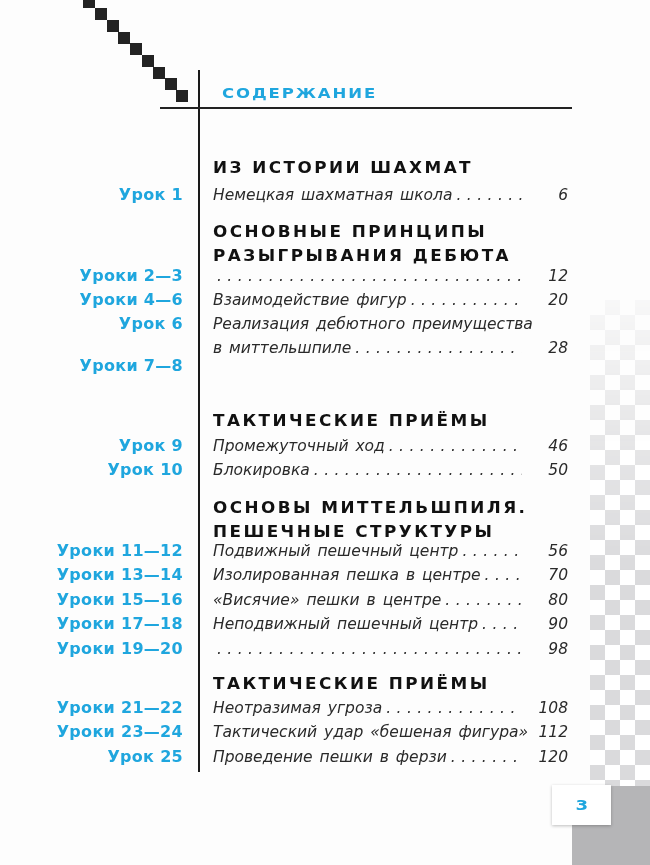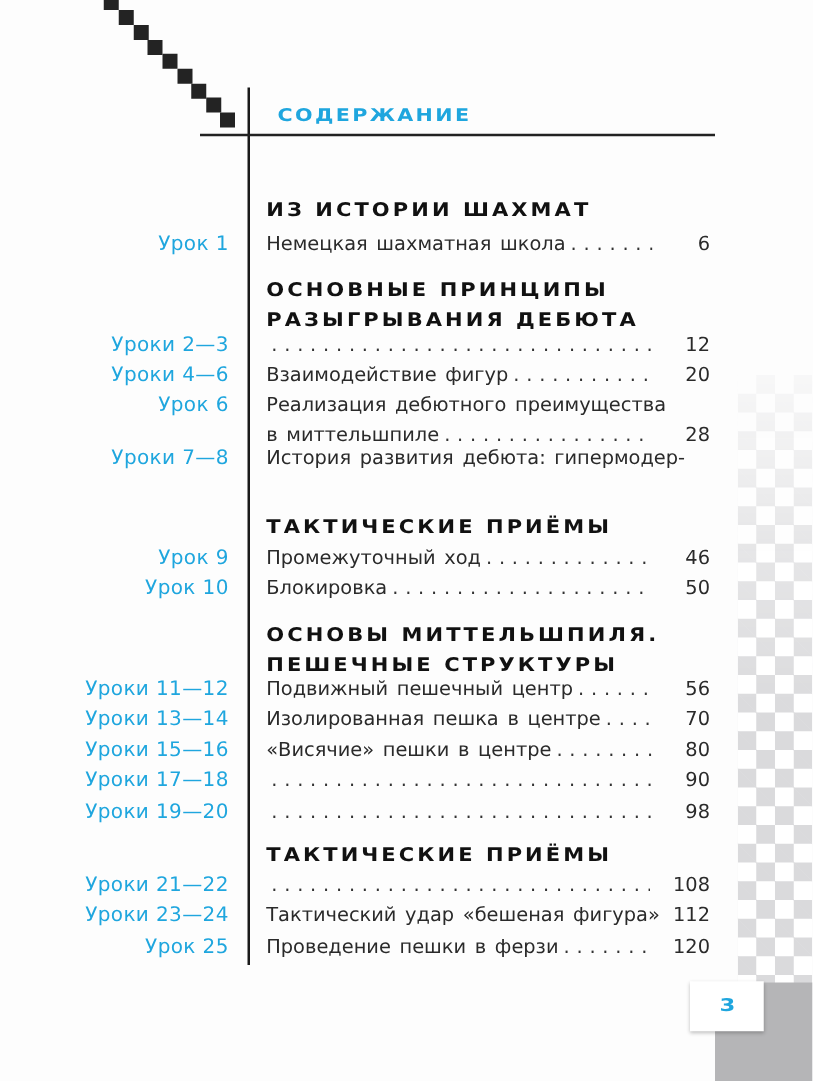--- a/index.html
+++ b/index.html
@@ -39,28 +39,28 @@
 
   .section-head {
     position: absolute; left: 213px;
     font-weight: bold; font-size: 15px; line-height: 24px;
     letter-spacing: 2.2px; color: #111;
     transform: scaleX(1.12); transform-origin: left top;
     white-space: nowrap;
   }
   .lesson {
     position: absolute; right: 467px; text-align: center;
-    color: #1fa6de; font-weight: normal; font-size: 16px; line-height: 24px;
+    color: #1fa6de; font-weight: bold; font-size: 16px; line-height: 24px;
     white-space: nowrap; letter-spacing: 0.3px;
   }
   .entry {
     position: absolute; left: 213px; width: 355px;
     font-size: 15.5px; line-height: 24px; color: #2a2a2a;
   }
-  .entry .line { display: flex; align-items: flex-start; height: 24px; white-space: nowrap; }
+  .entry .line { display: flex; align-items: flex-start; height: 24px; white-space: nowrap; font-style: italic; }
   .entry .t { flex: 0 0 auto; word-spacing: 2px; }
   .entry .dots { flex: 1 1 auto; overflow: hidden; letter-spacing: 3.2px; margin-left: 4px; margin-right: 18px; color: #333; }
   .entry .dots::before { content: ". . . . . . . . . . . . . . . . . . . . . . . . . . . . . . . . . . . . . . ."; letter-spacing: 0; word-spacing: 0.5px; }
   .entry .pg { flex: 0 0 auto; min-width: 28px; text-align: right; }
   .entry .nodots { flex: 1 1 auto; }
 </style>
 </head>
 <body>
 
 <div>
@@ -118,24 +118,20 @@
       <span class="nodots"></span>
     </div>
   <div class="line">
       <span class="t">в миттельшпиле</span>
       <span class="dots"></span>
       <span class="pg">28</span>
     </div>
 </div>
 <div class="lesson" style="top:354px">Уроки 7—8</div>
 <div class="entry" style="top:354px">
-  <div class="line">
-      <span class="t">История развития дебюта: гипермодер-</span>
-      <span class="nodots"></span>
-    </div>
 </div>
 
 <div class="section-head" style="top:409px">ТАКТИЧЕСКИЕ ПРИЁМЫ</div>
 <div class="lesson" style="top:434px">Урок 9</div>
 <div class="entry" style="top:434px">
   <div class="line">
       <span class="t">Промежуточный ход</span>
       <span class="dots"></span>
       <span class="pg">46</span>
     </div>
@@ -173,36 +169,38 @@
 <div class="entry" style="top:588px">
   <div class="line">
       <span class="t">«Висячие» пешки в центре</span>
       <span class="dots"></span>
       <span class="pg">80</span>
     </div>
 </div>
 <div class="lesson" style="top:612px">Уроки 17—18</div>
 <div class="entry" style="top:612px">
   <div class="line">
+      <span class="t">Неподвижный пешечный центр</span>
       <span class="dots"></span>
       <span class="pg">90</span>
     </div>
 </div>
 <div class="lesson" style="top:637px">Уроки 19—20</div>
 <div class="entry" style="top:637px">
   <div class="line">
       <span class="dots"></span>
       <span class="pg">98</span>
     </div>
 </div>
 
 <div class="section-head" style="top:672px">ТАКТИЧЕСКИЕ ПРИЁМЫ</div>
 <div class="lesson" style="top:696px">Уроки 21—22</div>
 <div class="entry" style="top:696px">
   <div class="line">
+      <span class="t">Неотразимая угроза</span>
       <span class="dots"></span>
       <span class="pg">108</span>
     </div>
 </div>
 <div class="lesson" style="top:720px">Уроки 23—24</div>
 <div class="entry" style="top:720px">
   <div class="line">
       <span class="t">Тактический удар «бешеная фигура»</span>
       <span class="nodots"></span>
       <span class="pg">112</span>

